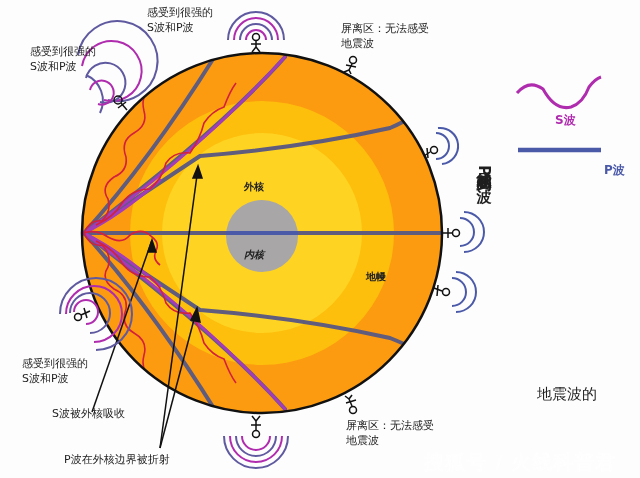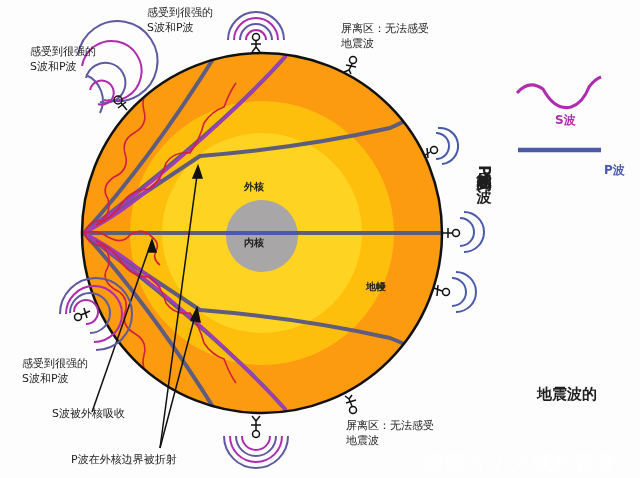--- a/index.html
+++ b/index.html
@@ -17,21 +17,21 @@
     .core-lbl { position: absolute; font-size: 10px; color: #222; font-weight: bold; }
     .legend-s { position: absolute; left: 555px; top: 112px; font-size: 12px; color: #b02cae; font-weight: bold; }
     .legend-p { position: absolute; left: 556px; top: 162px; font-size: 12px; color: #4b5aa8; font-weight: bold; margin-left: 48px; }
     .vert {
       position: absolute; left: 474px; top: 160px;
       font-size: 15px; font-weight: bold; color: #1e1e1e;
       writing-mode: vertical-rl; letter-spacing: 1px;
     }
     .title {
       position: absolute; left: 537px; top: 383px;
-      font-size: 15px; font-weight: bold; line-height: 22px; color: #1e1e1e;
+      font-size: 15px; font-weight: normal; line-height: 22px; color: #1e1e1e;
     }
     .watermark {
       position: absolute; left: 424px; top: 449px;
       font-size: 20px; font-weight: bold; color: #ffffff; opacity: 0.9; letter-spacing: 1px;
     }
   </style>
 </head>
 <body>
 
 <div id="stage">
@@ -197,41 +197,41 @@
         <line x1="81" y1="315" x2="90" y2="311"></line>
         <line x1="84" y1="308" x2="87" y2="318"></line>
       </g>
     </g>
 
     <path d="M517 93 q12 -14 26 -4 q12 22 28 18 q12 -4 18 -20 q6 -8 12 -10" fill="none" stroke="#b02cae" stroke-width="3"></path>
     <line x1="518" y1="150" x2="601" y2="150" stroke="#4b5aa8" stroke-width="4.5"></line>
   </svg>
 
   <div class="core-lbl" style="left:244px;top:180px;">外核</div>
-  <div class="core-lbl" style="left:244px;top:236px;">内核</div>
-  <div class="core-lbl" style="left:366px;top:280px;">地幔</div>
+  <div class="core-lbl" style="left:244px;top:248px;font-style:italic;">内核</div>
+  <div class="core-lbl" style="left:366px;top:270px;">地幔</div>
 
   <div class="lbl" style="left:30px;top:44px;">
     <div>感受到很强的</div>
     <div>S波和P波</div>
   </div>
   <div class="lbl" style="left:147px;top:5px;">
     <div>感受到很强的</div>
     <div>S波和P波</div>
   </div>
   <div class="lbl" style="left:341px;top:21px;">
     <div>屏离区：无法感受</div>
     <div>地震波</div>
   </div>
   <div class="lbl" style="left:22px;top:356px;">
     <div>感受到很强的</div>
     <div>S波和P波</div>
   </div>
   <div class="lbl" style="left:52px;top:406px;">S波被外核吸收</div>
-  <div class="lbl" style="left:71px;top:452px;">P波在外核边界被折射</div>
+  <div class="lbl" style="left:64px;top:452px;">P波在外核边界被折射</div>
   <div class="lbl" style="left:346px;top:418px;">
     <div>屏离区：无法感受</div>
     <div>地震波</div>
   </div>
 
   <div class="vert">只能感受到P波</div>
 
   <div class="legend-s">S波</div>
   <div class="legend-p">P波</div>
 

